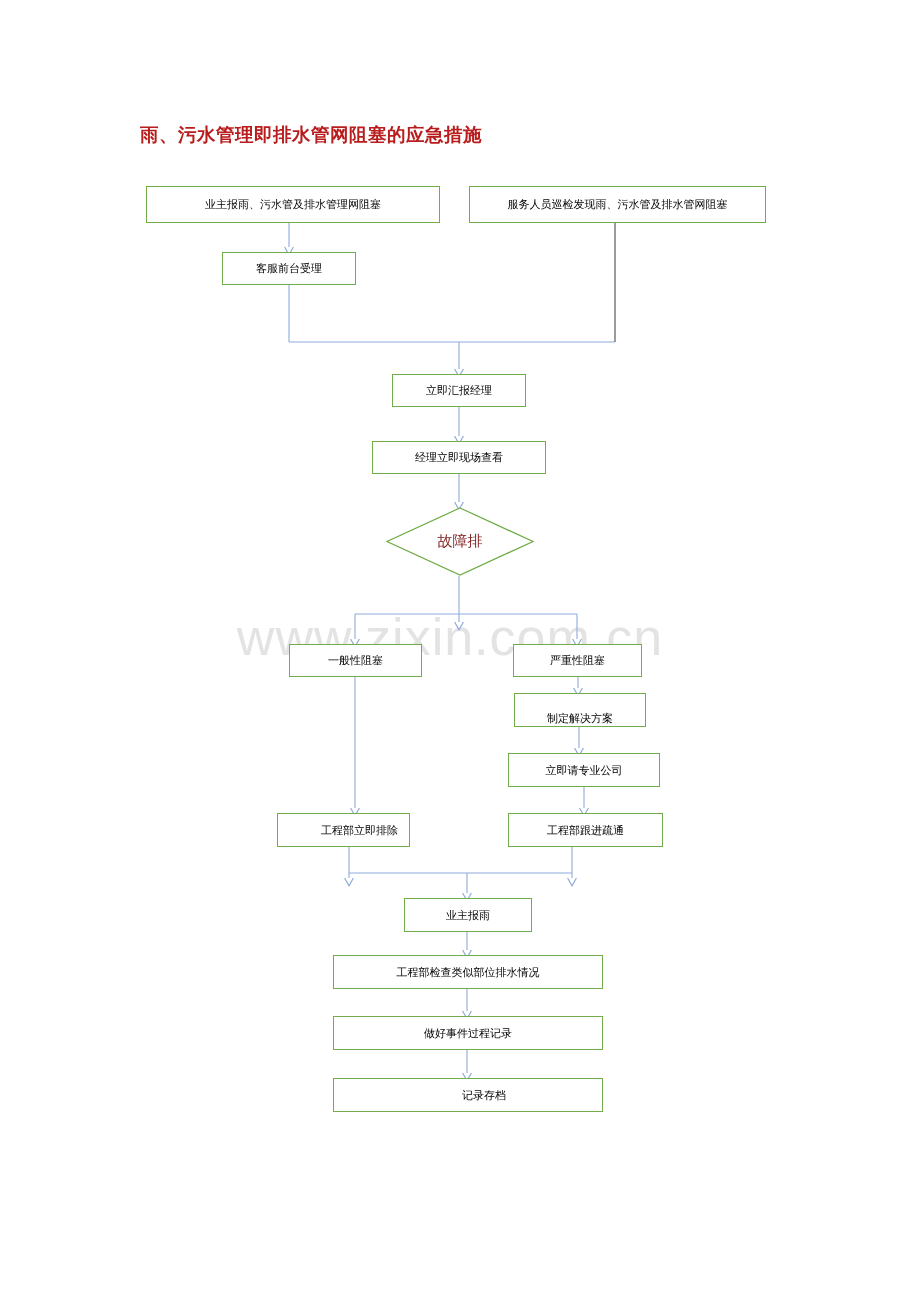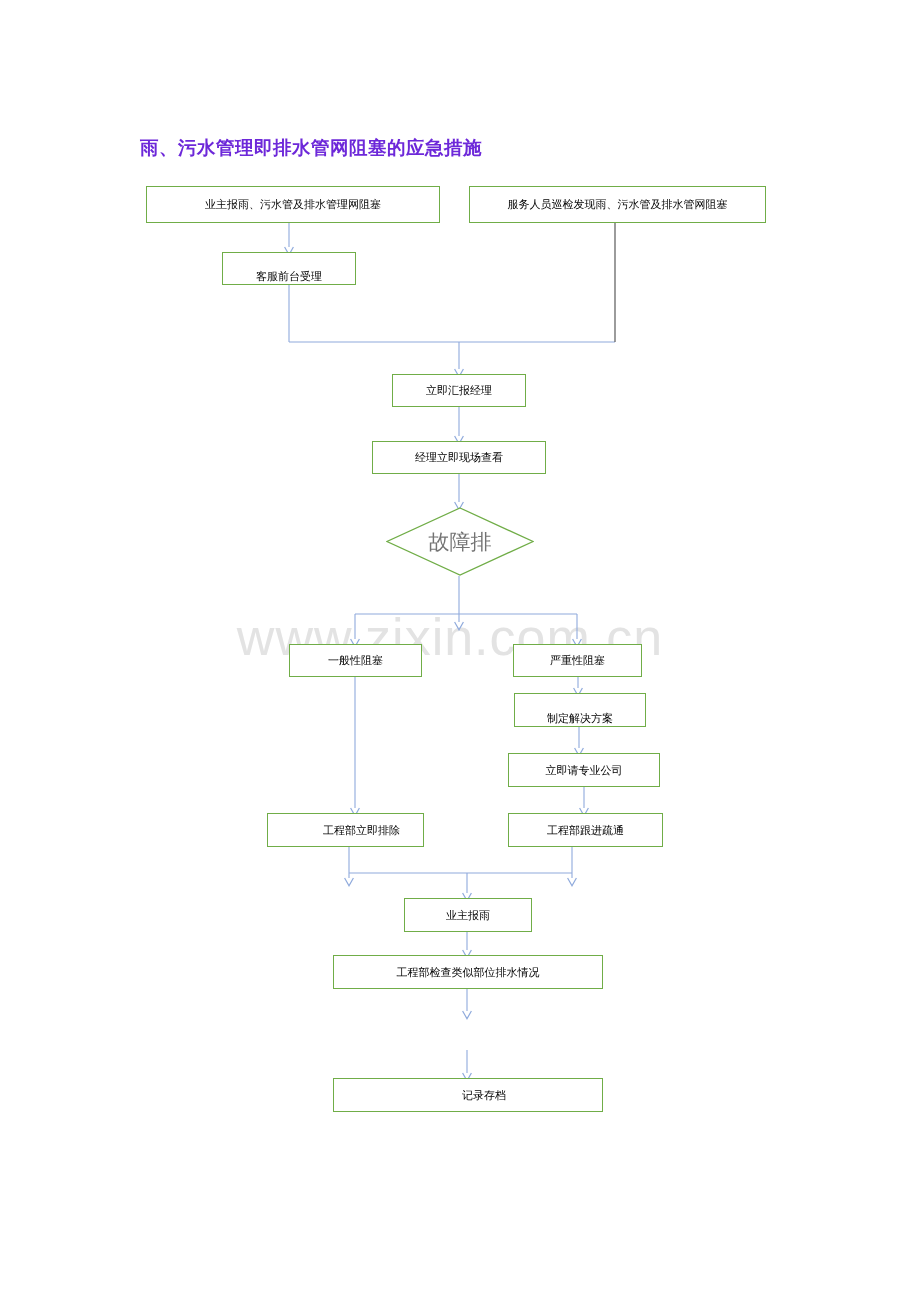--- a/index.html
+++ b/index.html
@@ -13,26 +13,26 @@
   #page {
     position: relative;
     width: 920px;
     height: 1302px;
     background: #ffffff;
     overflow: hidden;
   }
   #title {
     position: absolute;
     left: 140px;
-    top: 135px;
+    top: 122px;
     font-family: "Liberation Sans", "DejaVu Sans", sans-serif;
     font-weight: bold;
     font-size: 18.5px;
     letter-spacing: 0.5px;
-    color: #6d28d9;
+    color: #b91c1c;
     white-space: nowrap;
   }
   #watermark {
     position: absolute;
     left: 200px;
     top: 607px;
     width: 500px;
     text-align: center;
     font-family: "Liberation Sans", "DejaVu Sans", sans-serif;
     font-size: 52px;
@@ -65,22 +65,22 @@
   }
   .diamond-label {
     position: absolute;
     left: 0;
     top: 0;
     width: 100%;
     height: 100%;
     display: flex;
     align-items: center;
     justify-content: center;
-    font-size: 21px;
-    color: #737373;
+    font-size: 15px;
+    color: #7f1d1d;
     white-space: nowrap;
   }
   #edges {
     position: absolute;
     left: 0;
     top: 0;
     width: 920px;
     height: 1302px;
     z-index: 1;
     pointer-events: none;
@@ -148,21 +148,21 @@
   </svg>
 
   <div class="node" style="left:146px; top:186px; width:294px; height:37px;">
     <span class="small">业主报雨、污水管及排水管理网阻塞</span>
   </div>
 
   <div class="node" style="left:469px; top:186px; width:297px; height:37px;">
     <span class="small">服务人员巡检发现雨、污水管及排水管网阻塞</span>
   </div>
 
-  <div class="node" style="left:222px; top:252px; width:134px; height:33px;align-items:flex-end;">
+  <div class="node" style="left:222px; top:252px; width:134px; height:33px;">
     <span>客服前台受理</span>
   </div>
 
   <div class="node" style="left:392px; top:374px; width:134px; height:33px;">
     <span>立即汇报经理</span>
   </div>
 
   <div class="node" style="left:372px; top:441px; width:174px; height:33px;">
     <span>经理立即现场查看</span>
   </div>
@@ -183,34 +183,37 @@
   </div>
 
   <div class="node" style="left:514px; top:693px; width:132px; height:34px;align-items:flex-end;">
     <span>制定解决方案</span>
   </div>
 
   <div class="node" style="left:508px; top:753px; width:152px; height:34px;">
     <span>立即请专业公司</span>
   </div>
 
-  <div class="node" style="left:267px; top:813px; width:157px; height:34px;padding-left:32px;">
+  <div class="node" style="left:277px; top:813px; width:133px; height:34px;padding-left:32px;">
     <span>工程部立即排除</span>
   </div>
 
   <div class="node" style="left:508px; top:813px; width:155px; height:34px;font-family:Liberation Serif, serif;">
     <span>工程部跟进疏通</span>
   </div>
 
   <div class="node" style="left:404px; top:898px; width:128px; height:34px;">
     <span>业主报雨</span>
   </div>
 
   <div class="node" style="left:333px; top:955px; width:270px; height:34px;">
     <span>工程部检查类似部位排水情况</span>
   </div>
 
+  <div class="node" style="left:333px; top:1016px; width:270px; height:34px;">
+    <span>做好事件过程记录</span>
+  </div>
 
   <div class="node" style="left:333px; top:1078px; width:270px; height:34px;padding-left:32px;">
     <span>记录存档</span>
   </div>
 
 </div>
 
 </body></html>

